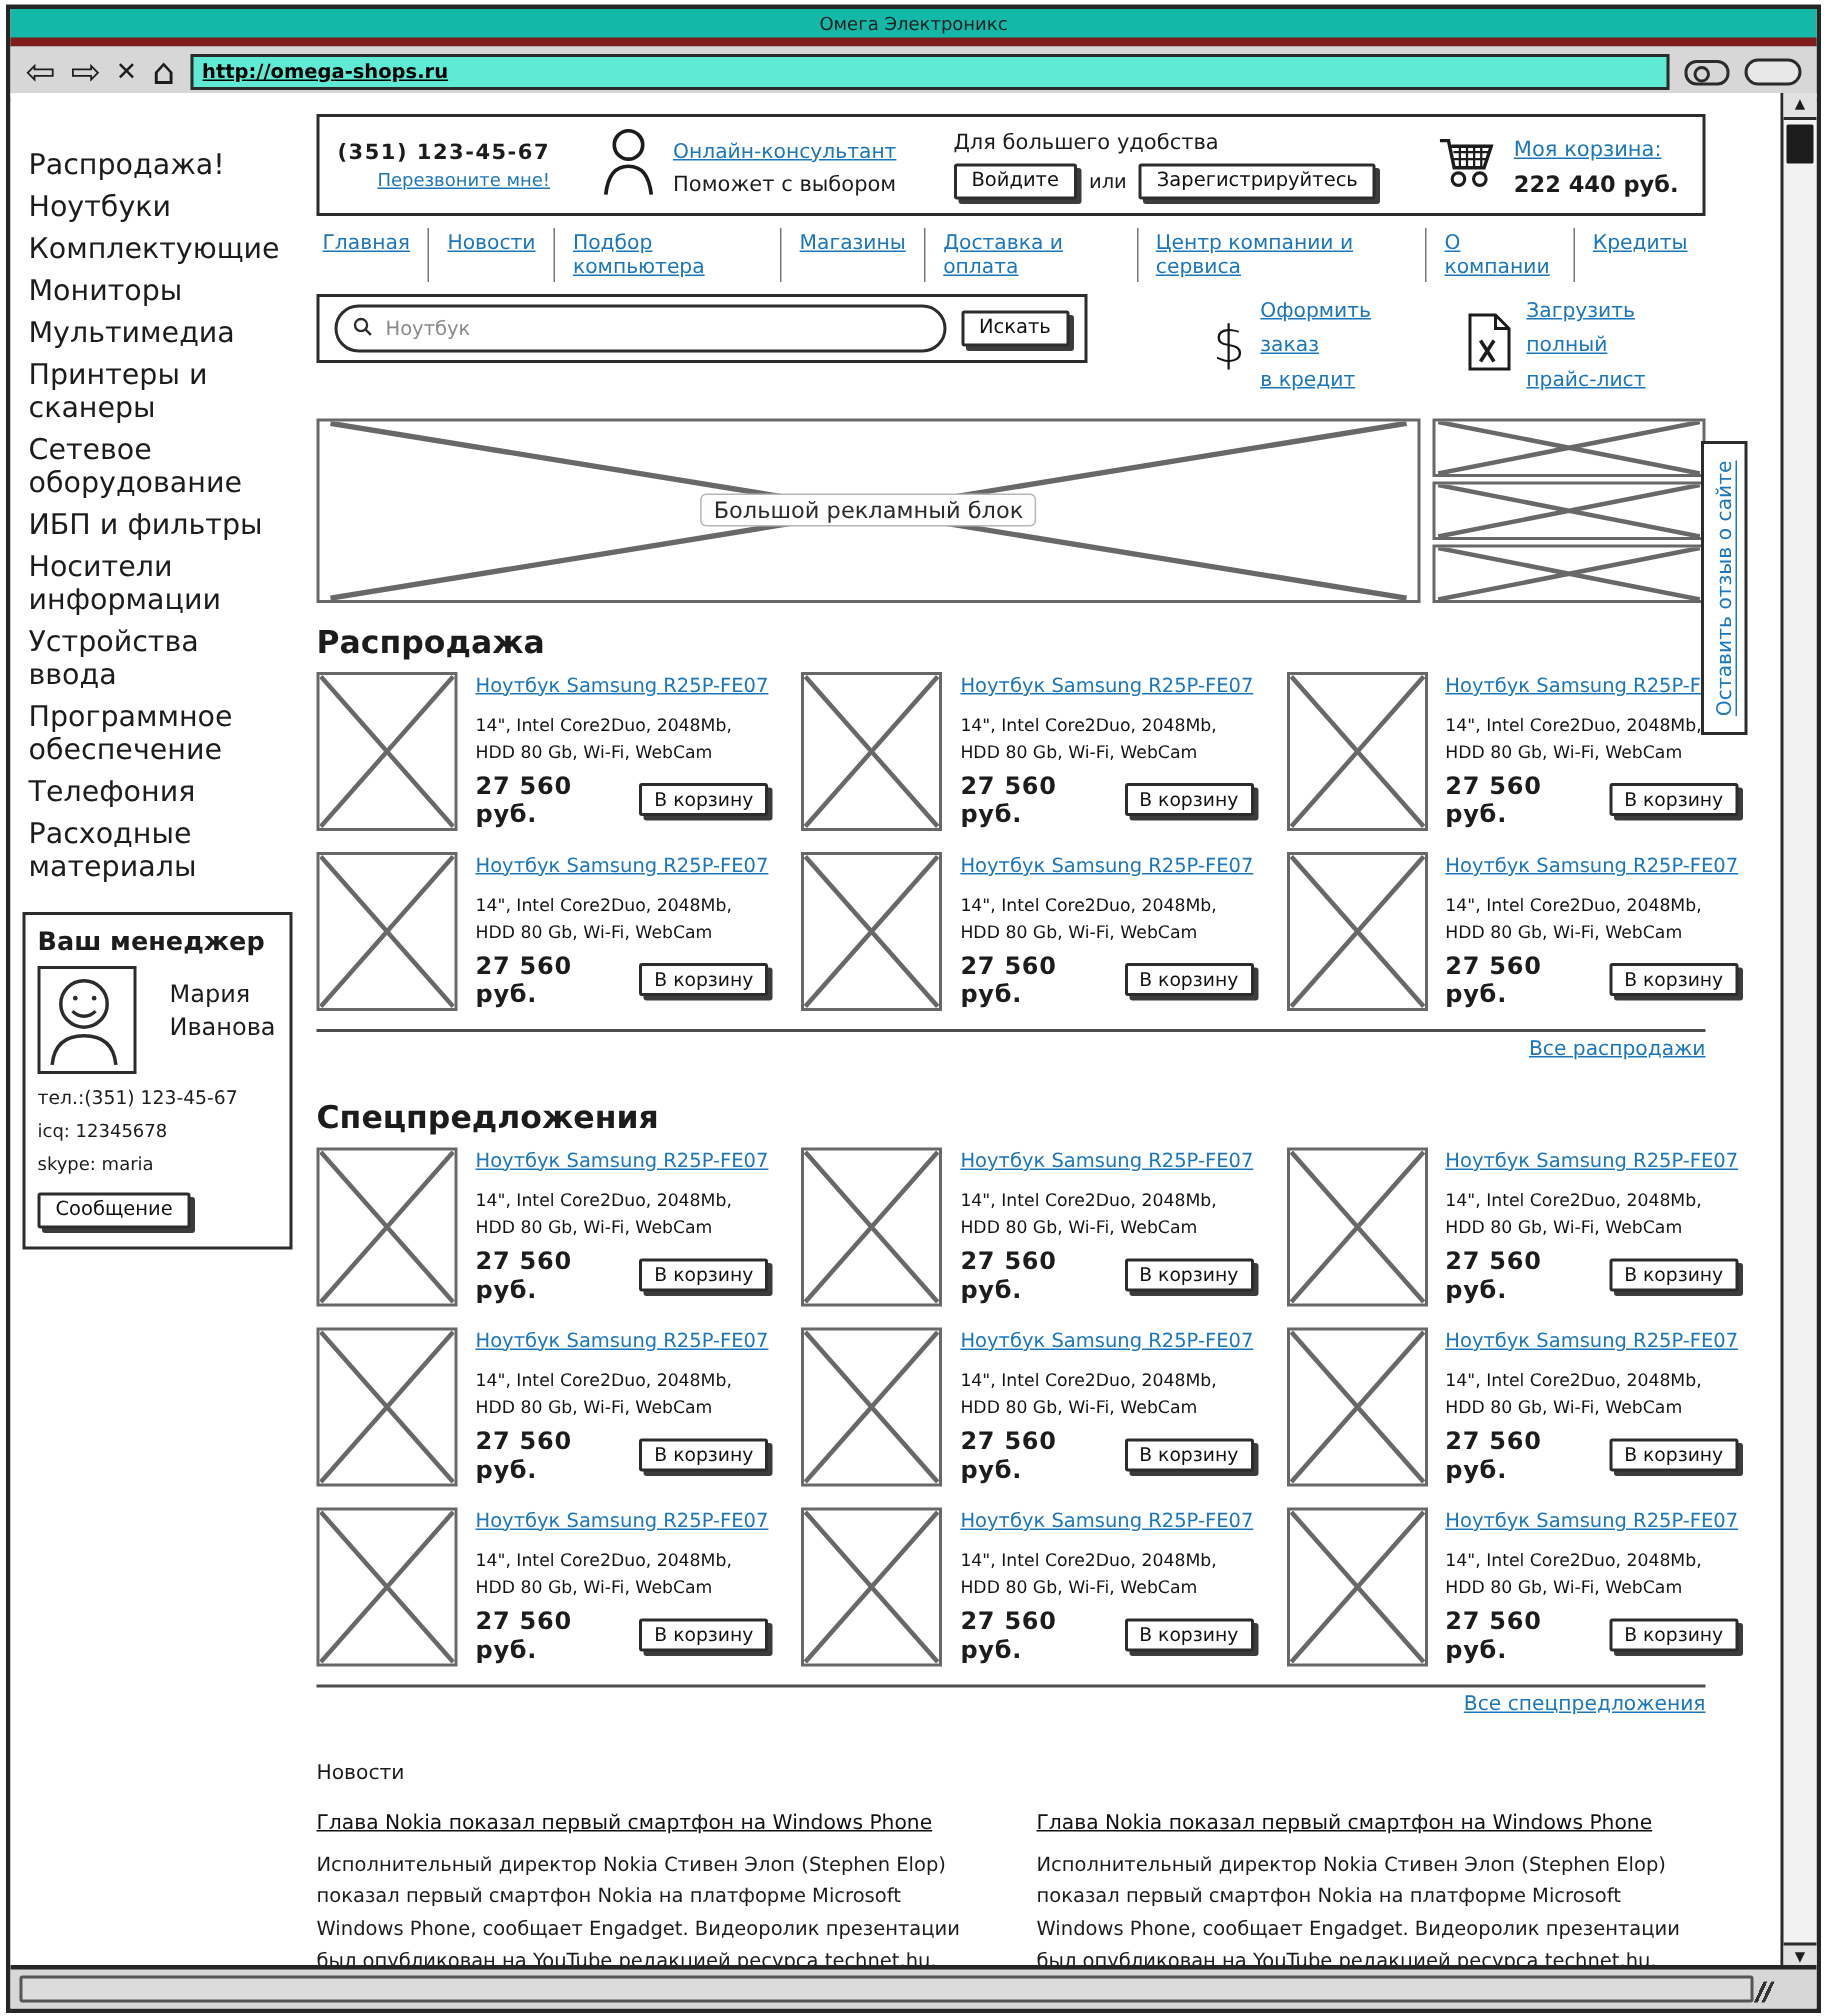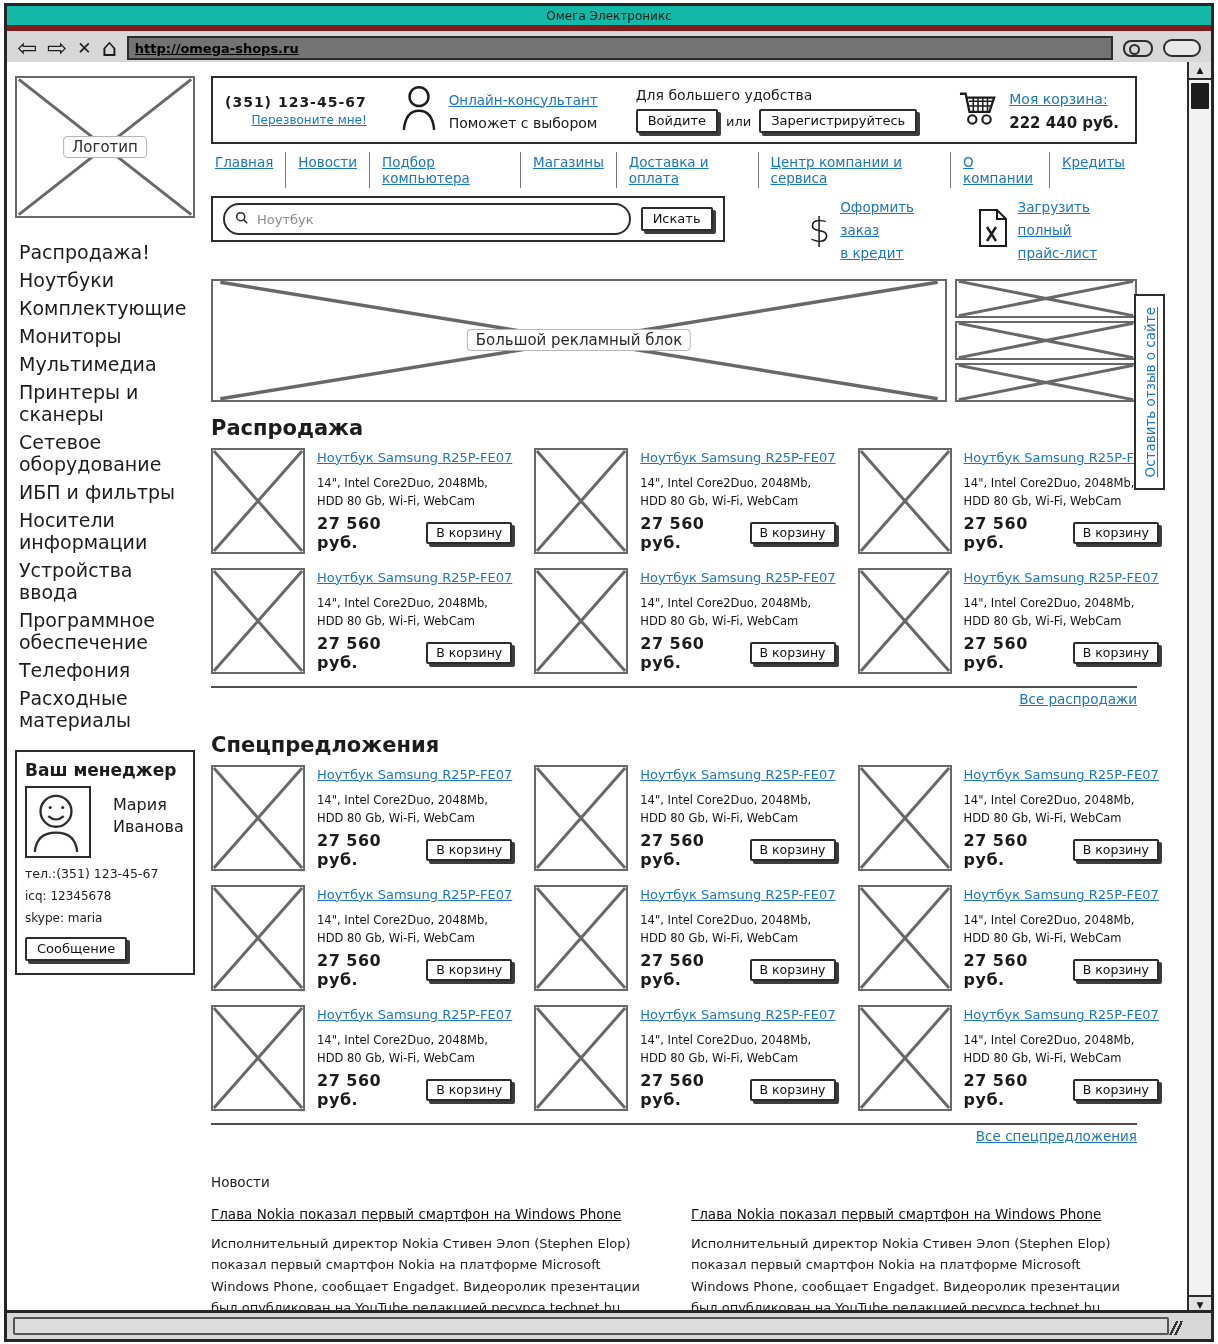--- a/index.html
+++ b/index.html
@@ -4,21 +4,21 @@
 <style>
   html,body{margin:0;padding:0;background:#fff;}
   body{font-family:"DejaVu Sans","Liberation Sans",sans-serif;color:#1c1c1c;}
   #stage{position:relative;width:1218px;height:1344px;background:#fff;overflow:hidden;}
   a{color:#1b76bc;text-decoration:underline;cursor:pointer;}
   .window{position:absolute;left:4px;top:3px;right:4px;bottom:2px;border:3px solid #262626;background:#fff;}
   .titlebar{height:19px;background:#14b8a6;display:flex;align-items:center;justify-content:center;font-size:12px;border-bottom:6px solid #7f1d1d;}
   .toolbar{height:34px;background:#d7d7d7;display:flex;align-items:center;gap:10px;padding:0 10px;border-bottom:3px solid #262626;}
   .nav-glyph{font-size:24px;line-height:1;color:#1c1c1c;cursor:pointer;}
   .glyph-x{font-size:17px;font-weight:bold;}
-  .urlbox{flex:1;height:20px;background:#737373;border:2px solid #2b2b2b;display:flex;padding:0 4px;}
+  .urlbox{flex:1;height:20px;background:#5eead4;border:2px solid #2b2b2b;display:flex;padding:0 4px;}
   .urlbox input{border:0;outline:0;width:100%;font-family:inherit;font-size:13px;font-weight:bold;text-decoration:underline;background:transparent;}
   .mini-zoom{width:26px;height:13px;border:2px solid #2b2b2b;border-radius:8px;position:relative;}
   .mini-zoom:before{content:"";position:absolute;left:4px;top:2px;width:7px;height:7px;border:2px solid #2b2b2b;border-radius:50%;}
   .pill{width:34px;height:14px;border:2px solid #2b2b2b;border-radius:9px;background:#e8e8e8;}
   .chrome-content{position:absolute;left:0;top:56px;right:22px;bottom:26px;background:#fff;overflow:hidden;}
   .vscroll{position:absolute;top:56px;right:0;bottom:26px;width:22px;border-left:2px solid #2b2b2b;background:#f2f2f2;}
   .vs-btn{height:16px;border-bottom:2px solid #2b2b2b;background:#e2e2e2;display:flex;align-items:center;justify-content:center;font-size:9px;cursor:pointer;}
   .vs-btn.bottom{position:absolute;bottom:0;left:0;right:0;border-top:2px solid #2b2b2b;border-bottom:0;}
   .vs-thumb{height:26px;margin:3px 2px;background:#1d1d1d;border-radius:1px;cursor:grab;}
   .hbar{position:absolute;left:0;right:0;bottom:0;height:26px;background:#d7d7d7;border-top:3px solid #262626;display:flex;align-items:center;}
@@ -122,26 +122,20 @@
         <input value="http://omega-shops.ru" style="">
       </div>
       <span class="mini-zoom"></span>
       <span class="pill"></span>
     </div>
 
     <div class="chrome-content">
       <div class="page">
 
         <div class="leftcol">
-          <div class="xbox logo">
-            <svg viewBox="0 0 100 100" preserveAspectRatio="none">
-                <path d="M1 1 L99 99 M99 1 L1 99" stroke="#686868" stroke-width="3" vector-effect="non-scaling-stroke" fill="none"></path>
-              </svg>
-            <span class="xlabel">Логотип</span>
-          </div>
 
           <div class="cats">
 
           <div class="cat">Распродажа!</div>
               <div class="cat">Ноутбуки</div>
               <div class="cat">Комплектующие</div>
               <div class="cat">Мониторы</div>
               <div class="cat">Мультимедиа</div>
               <div class="cat">Принтеры и сканеры</div>
               <div class="cat">Сетевое оборудование</div>

